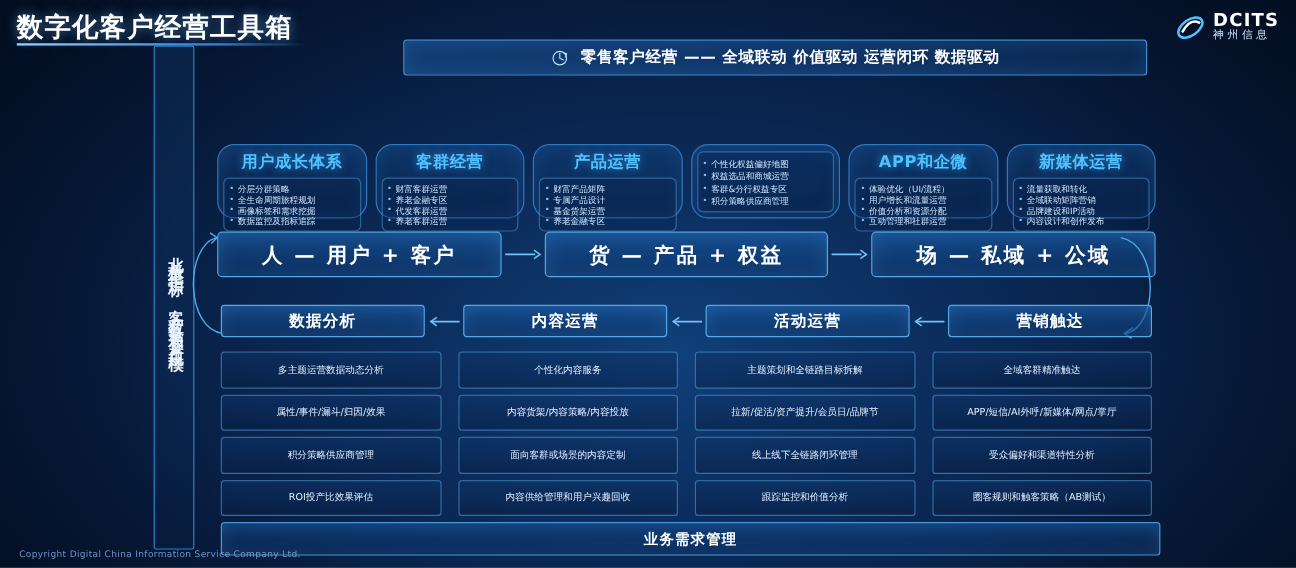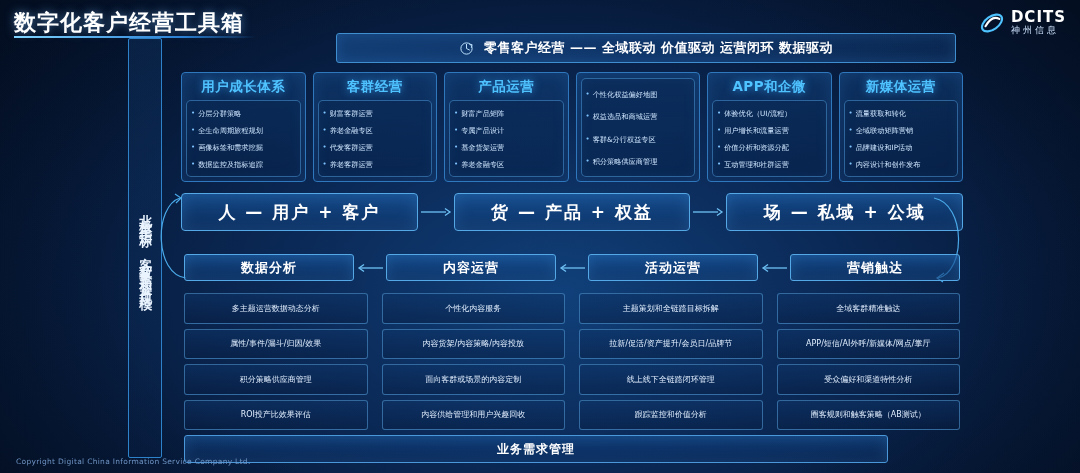--- a/index.html
+++ b/index.html
@@ -67,25 +67,25 @@
   }
   .banner-text { font-size: 13px; font-weight: bold; color: #ffffff; letter-spacing: 0.5px; }
   .banner-icon { width: 15px; height: 15px; flex: 0 0 auto; }
 
   
   .cards { position: absolute; left: 181px; top: 72px; width: 782px; height: 110px;
            display: flex; gap: 7px; }
   .card {
     flex: 1;
     border: 1px solid #2f78bd;
-    border-radius: 4px;
+    border-radius: 14px;
     background: linear-gradient(180deg, rgba(16,62,118,0.62) 0%, rgba(9,36,78,0.45) 100%);
     box-shadow: inset 0 0 16px rgba(60,140,220,0.18);
     padding: 5px 4px 4px;
-    display: flex; flex-direction: column;
+    display: flex; flex-direction: column; margin-top: 48px;
   }
   .card-title {
     text-align: center; font-size: 13.5px; font-weight: bold;
     color: #4fc3ff; letter-spacing: 0.5px;
     text-shadow: 0 0 8px rgba(60,170,255,0.7);
     margin-bottom: 4px;
   }
   .card-list {
     flex: 1;
     border: 1px solid rgba(80,160,225,0.5);
@@ -138,21 +138,21 @@
     border: 1px solid rgba(86,160,220,0.55);
     border-radius: 3px;
     background: linear-gradient(180deg, rgba(14,52,104,0.55), rgba(8,30,66,0.45));
     display: flex; align-items: center; justify-content: center;
     font-size: 8px; color: #e2efff; text-align: center;
     padding: 0 3px; white-space: nowrap;
   }
 
   
   .bottom-bar {
-    position: absolute; left: 184px; top: 435px; width: 704px; height: 28px;
+    position: absolute; left: 184px; top: 435px; width: 783px; height: 28px;
     border: 1px solid #4a97da;
     border-radius: 3px;
     background: linear-gradient(180deg, rgba(20,74,140,0.6), rgba(11,42,92,0.5));
     box-shadow: inset 0 0 14px rgba(80,170,245,0.18);
     display: flex; align-items: center; justify-content: center;
     font-size: 12px; font-weight: bold; color: #ffffff; letter-spacing: 1px; text-align: right;
   }
 
   .copyright {
     position: absolute; left: 16px; bottom: 7px;

